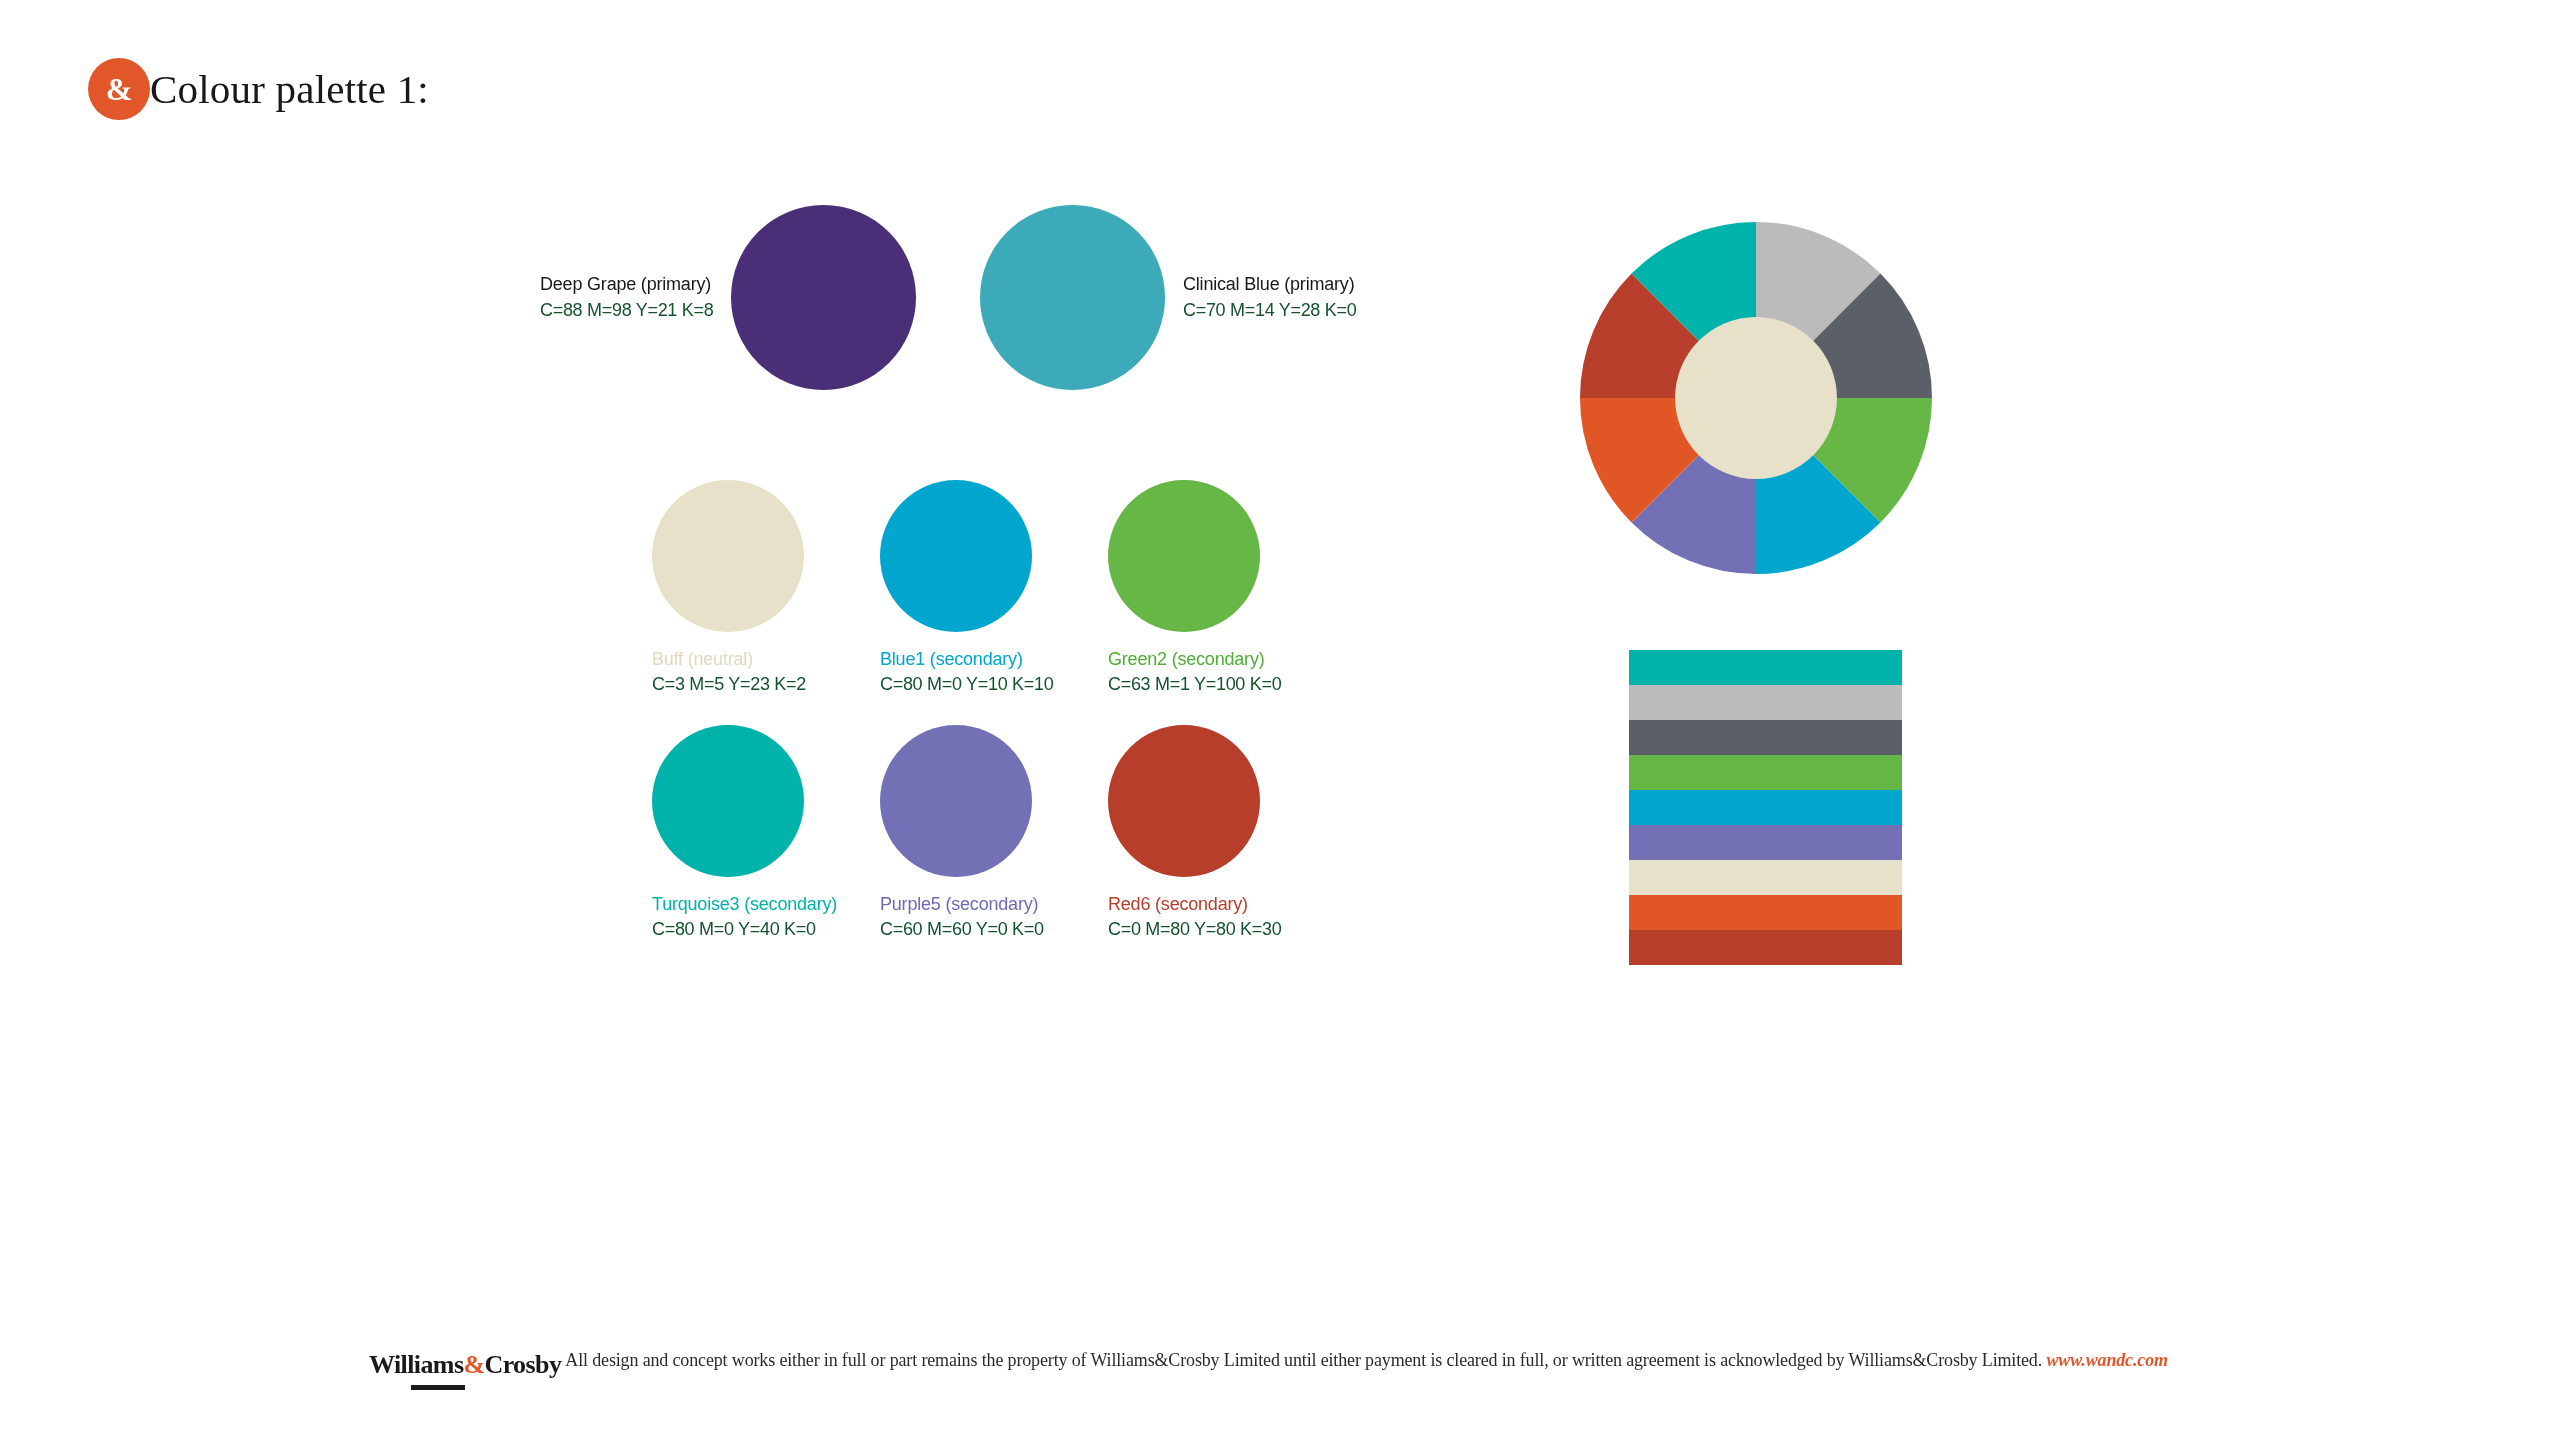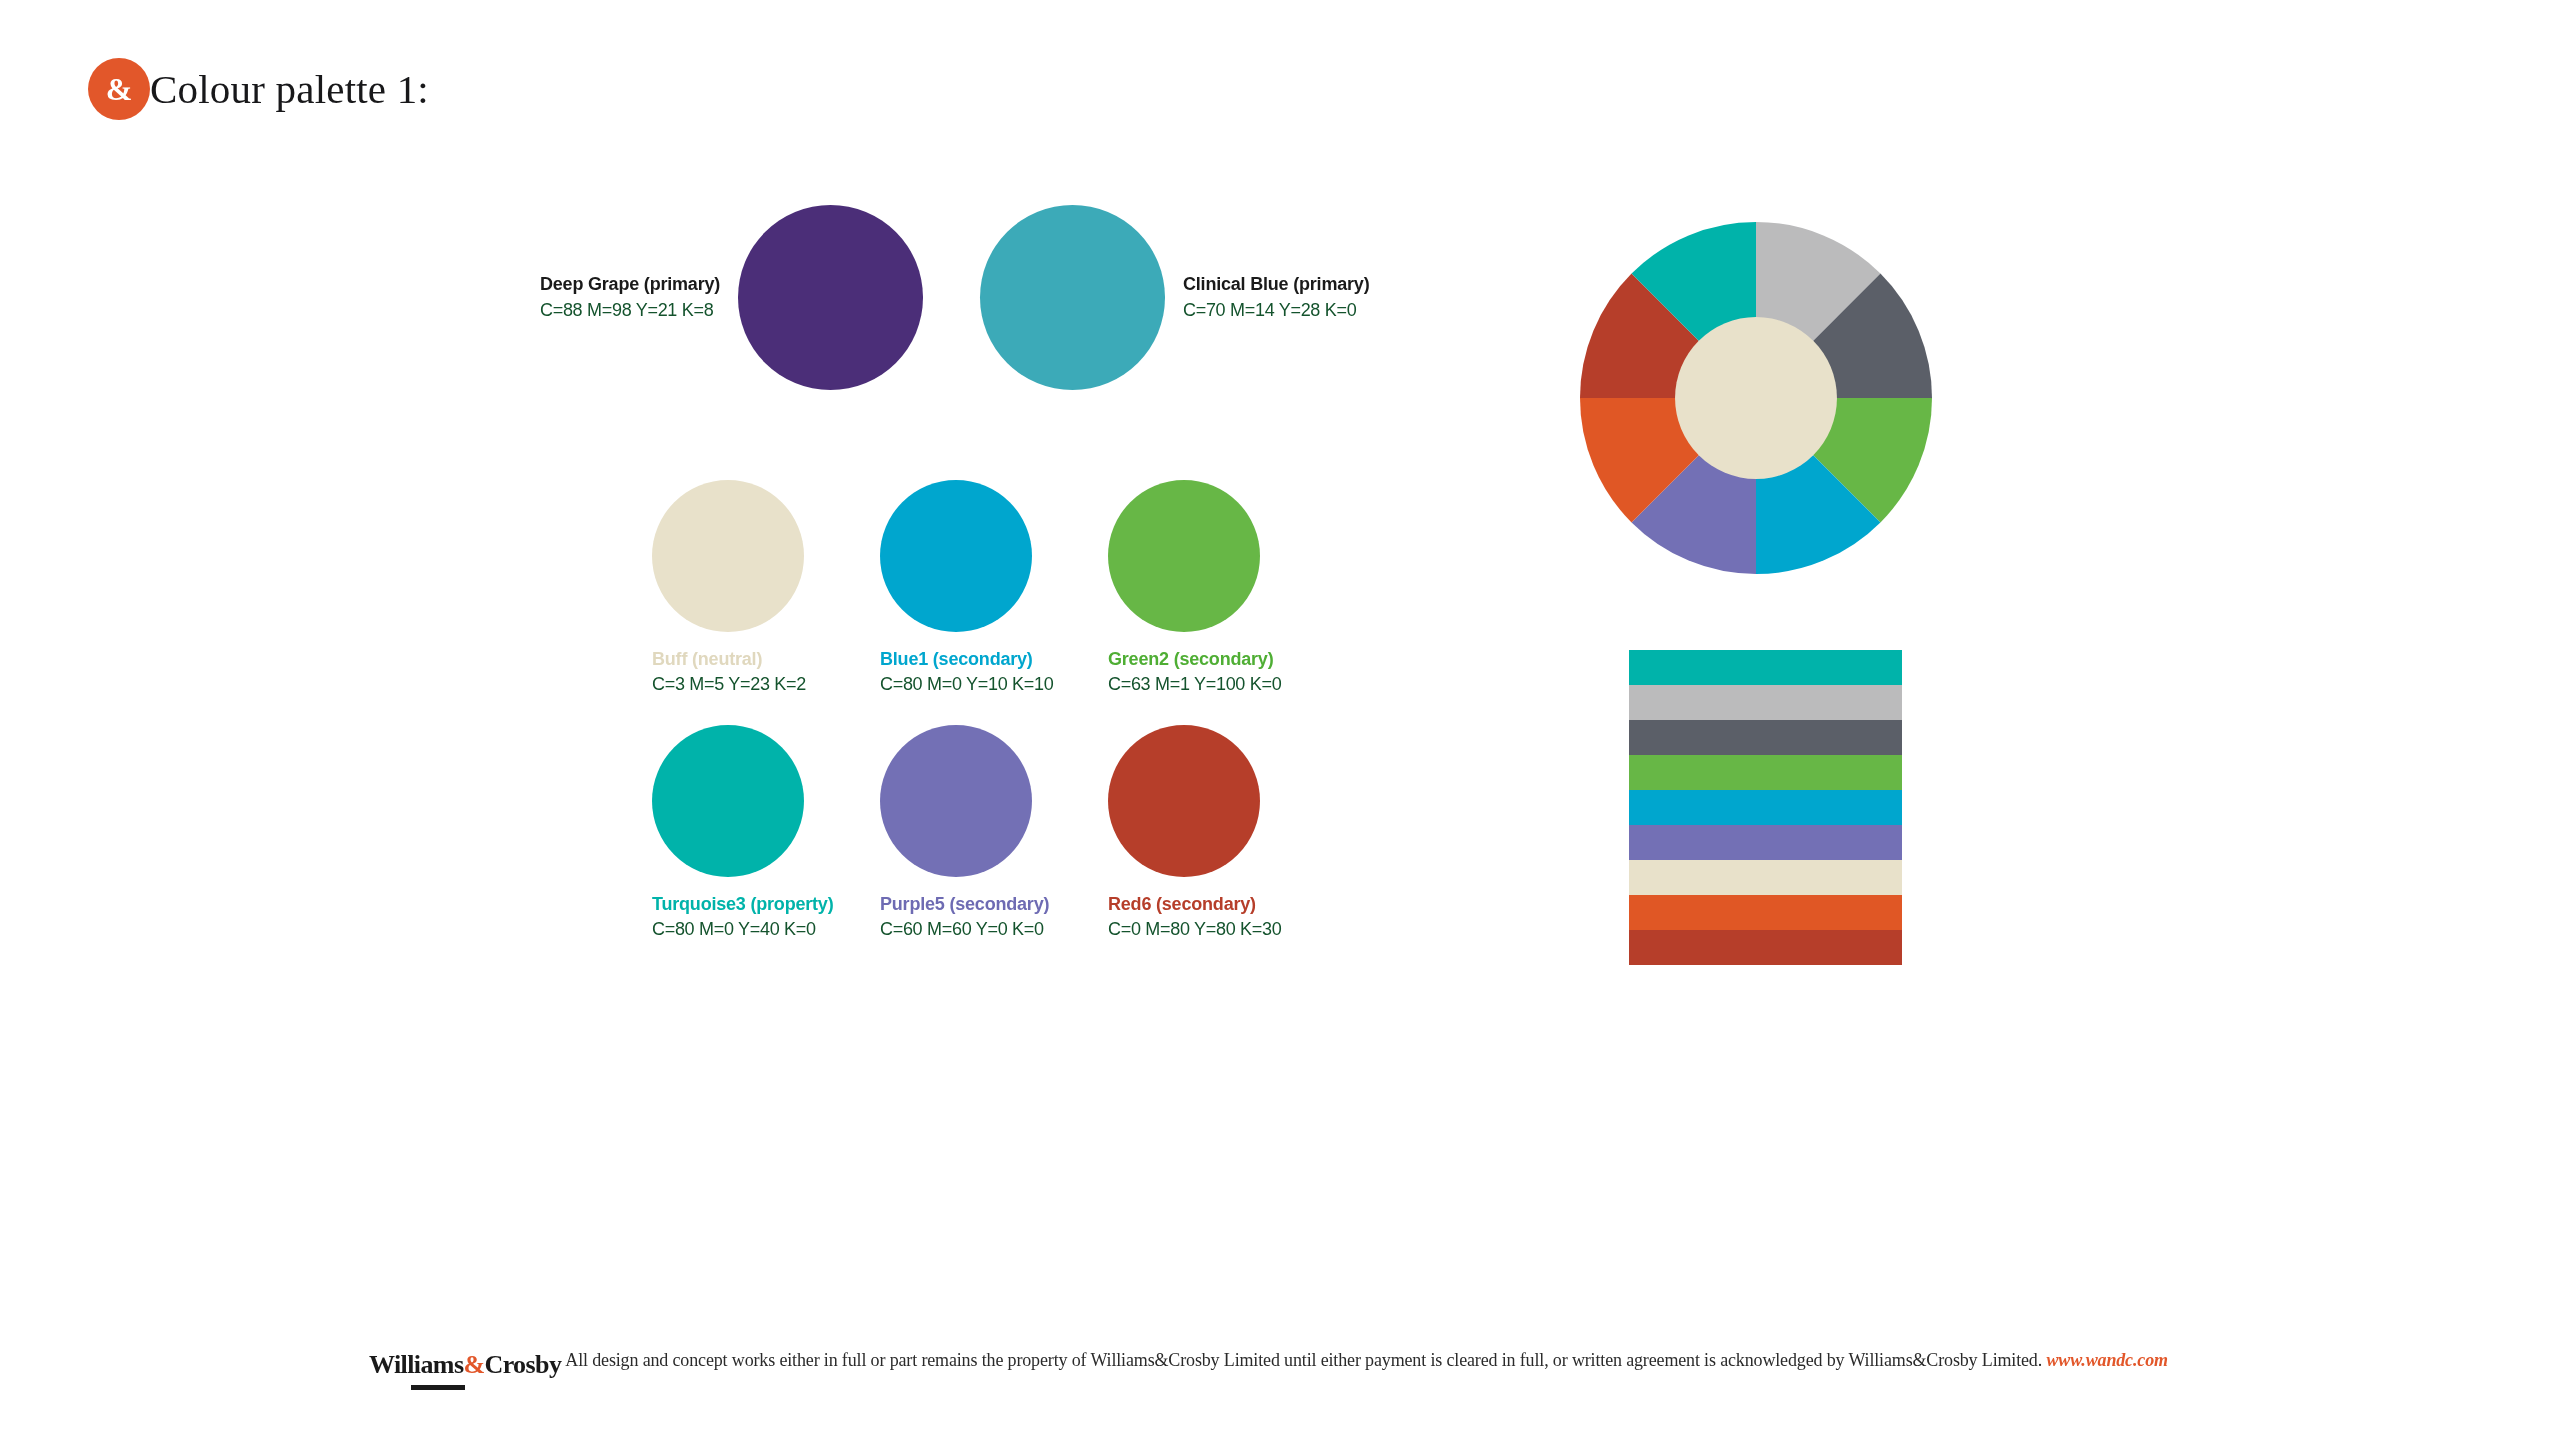--- a/index.html
+++ b/index.html
@@ -77,21 +77,21 @@
     text-align: left;
     margin-right: 18px;
     order: -1;
   }
   .primary-item.right .primary-label {
     text-align: left;
     margin-left: 18px;
   }
   .swatch-name {
     font-size: 18px;
-    font-weight: bold;
+    font-weight: normal;
     font-stretch: condensed;
     letter-spacing: -0.2px;
   }
   .swatch-cmyk {
     font-size: 18px;
     font-weight: normal;
     color: #14532d;
     font-stretch: condensed;
     letter-spacing: -0.3px;
     margin-top: 2px;
@@ -242,21 +242,21 @@
       <div class="circle-sm" id="grid-circle-4" style="background: rgb(103, 183, 70);"></div>
       <div class="cell-label">
         <div class="swatch-name" id="grid-name-4" style="color: rgb(79, 174, 52);">Green2 (secondary)</div>
         <div class="swatch-cmyk">C=63 M=1 Y=100 K=0</div>
       </div>
     </div>
 
     <div class="grid-cell">
       <div class="circle-sm" id="grid-circle-5" style="background: rgb(0, 179, 170);"></div>
       <div class="cell-label">
-        <div class="swatch-name" id="grid-name-5" style="color: rgb(0, 179, 170);">Turquoise3 (property)</div>
+        <div class="swatch-name" id="grid-name-5" style="color: rgb(0, 179, 170);">Turquoise3 (secondary)</div>
         <div class="swatch-cmyk">C=80 M=0 Y=40 K=0</div>
       </div>
     </div>
 
 
     <div class="grid-cell">
       <div class="circle-sm" id="grid-circle-7" style="background: rgb(115, 112, 181);"></div>
       <div class="cell-label">
         <div class="swatch-name" id="grid-name-7" style="color: rgb(110, 107, 179);">Purple5 (secondary)</div>
         <div class="swatch-cmyk">C=60 M=60 Y=0 K=0</div>

